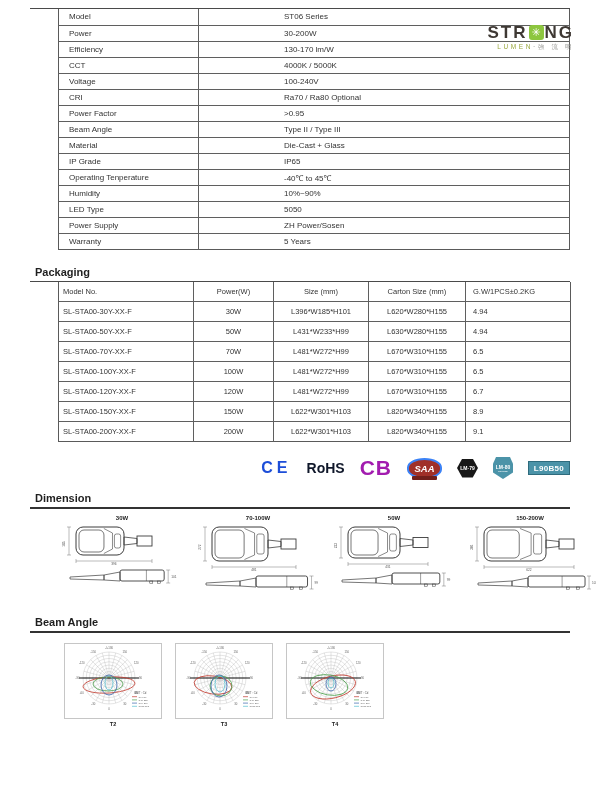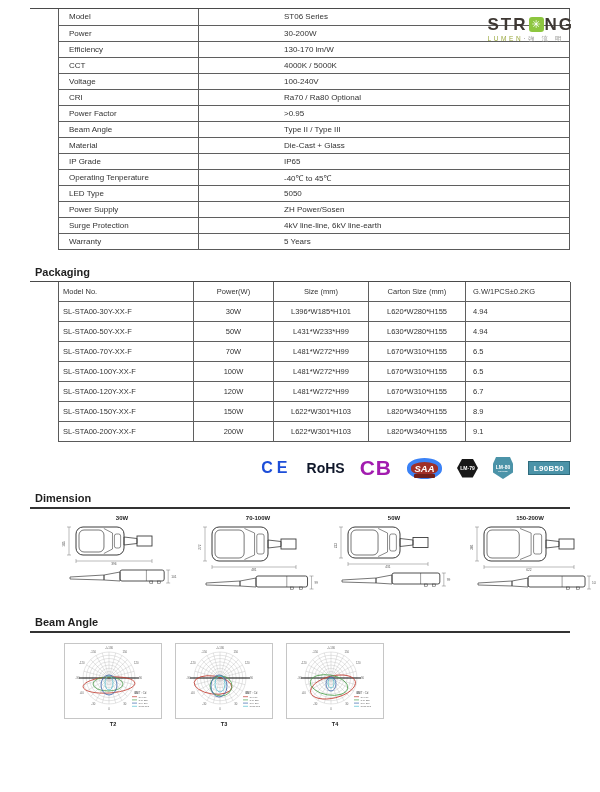--- a/index.html
+++ b/index.html
@@ -5,21 +5,21 @@
   * { box-sizing: border-box; }
   html,body { margin:0; padding:0; }
   body {
     width:600px; height:792px; background:#ffffff;
     font-family:"Liberation Sans", sans-serif; color:#2b2b2b;
     position:relative; overflow:hidden;
   }
   .page { position:absolute; inset:0; padding:8px 30px 0 30px; }
 
   
-  .logo { position:absolute; top:16px; right:26px; }
+  .logo { position:absolute; top:24px; right:26px; text-align:right; }
   .logo-top { display:flex; align-items:center; justify-content:flex-end; }
   .logo-word { font-weight:bold; font-size:17px; letter-spacing:2px; color:#3e3833; line-height:1; }
   .logo-burst {
     width:15px; height:15px; background:#8dc63f; border-radius:3px; margin:0 1px;
     display:flex; align-items:center; justify-content:center;
     color:#fff; font-size:11px; line-height:1;
   }
   .logo-sub { font-size:6.5px; letter-spacing:2.6px; color:#9aa83e; margin-top:2px; }
   .logo-sub .cn { color:#9b9b98; }
 
@@ -51,21 +51,21 @@
   .pack .c0 { width:135px; text-align:left; padding-left:4px; }
   .pack .c1 { width:80px; }  .pack .c2 { width:95px; }
   .pack .c3 { width:97px; }  .pack .c4 { width:105px; text-align:left; padding-left:7px; }
 
   
   .certs { display:flex; justify-content:flex-end; align-items:center; gap:15px;
            height:36px; margin:8px 0 6px 0; }
   .cert-ce   { font-weight:bold; font-size:16px; letter-spacing:4px; color:#1d4ed8; }
   .cert-rohs { font-weight:bold; font-size:14px; color:#0f172a; }
   .cert-cb   { font-weight:bold; font-size:21px; letter-spacing:1px; color:#a21caf; }
-  .cert-saa  { position:relative; width:35px; height:21px; background:#a03029; border:4px solid #3b82f6;
+  .cert-saa  { position:relative; width:35px; height:21px; background:#a03029; border:2px solid #3b82f6;
                border-radius:50% / 46%; display:flex; align-items:center; justify-content:center; }
   .cert-saa span { color:#fff; font-weight:bold; font-style:italic; font-size:9.5px; }
   .cert-saa i { position:absolute; left:3px; right:3px; bottom:-3px; height:4px;
                background:#701f1b; border-radius:1px; }
   .cert-lm79 { width:21px; height:19px; background:#181818; color:#fff;
                clip-path:polygon(25% 0,75% 0,100% 50%,75% 100%,25% 100%,0 50%);
                display:flex; align-items:center; justify-content:center;
                font-size:5px; font-weight:bold; }
   .cert-lm80 { width:20px; height:22px; background:#4b93a8; color:#fff;
                clip-path:polygon(15% 0,85% 0,100% 30%,100% 70%,50% 100%,0 70%,0 30%);
@@ -142,30 +142,30 @@
         </tr>
         <tr>
           <td class="lab">IP Grade</td>
           <td class="val">IP65</td>
         </tr>
         <tr>
           <td class="lab">Operating Tenperature</td>
           <td class="val">-40℃ to 45℃</td>
         </tr>
         <tr>
+          <td class="lab">Humidity</td>
+          <td class="val">10%~90%</td>
+        </tr>
+        <tr>
           <td class="lab">LED Type</td>
           <td class="val">5050</td>
         </tr>
         <tr>
           <td class="lab">Power Supply</td>
           <td class="val">ZH Power/Sosen</td>
-        </tr>
-        <tr>
-          <td class="lab">Surge Protection</td>
-          <td class="val">4kV line-line, 6kV line-earth</td>
         </tr>
         <tr>
           <td class="lab">Warranty</td>
           <td class="val">5 Years</td>
         </tr>
       </tbody>
     </table>
 
   <h2 class="h-packaging">Packaging</h2>
   <div class="rule"></div>

